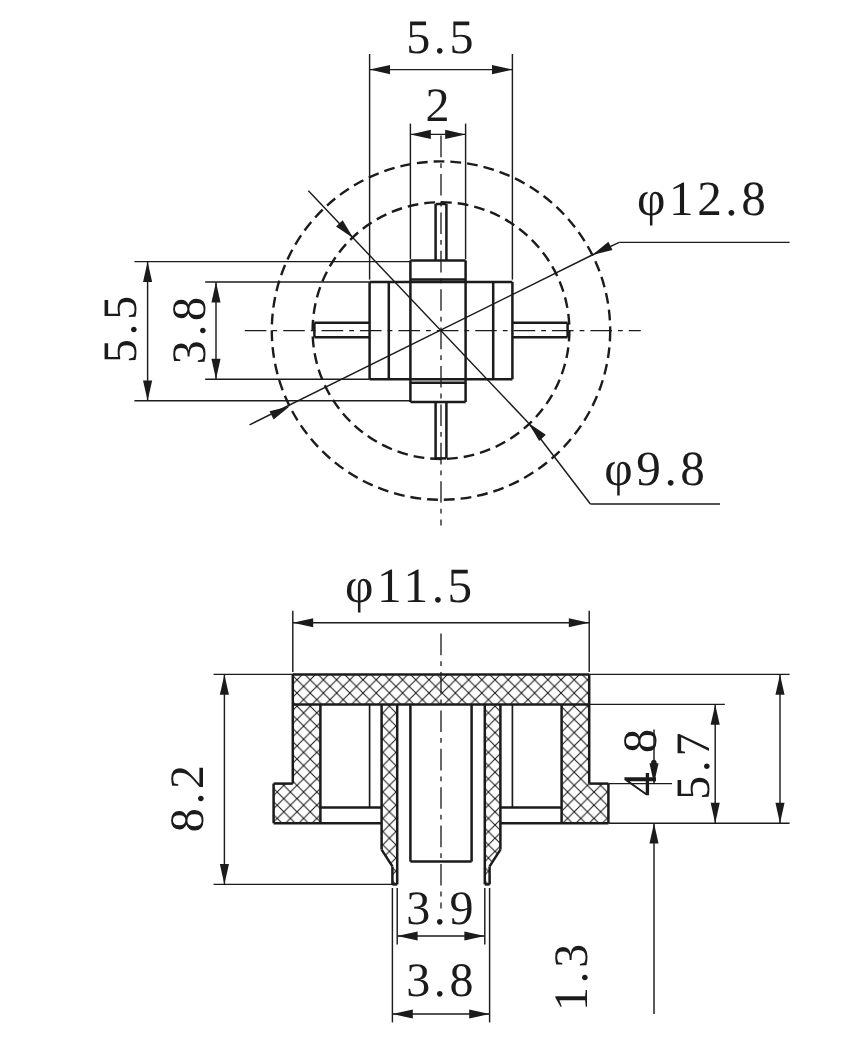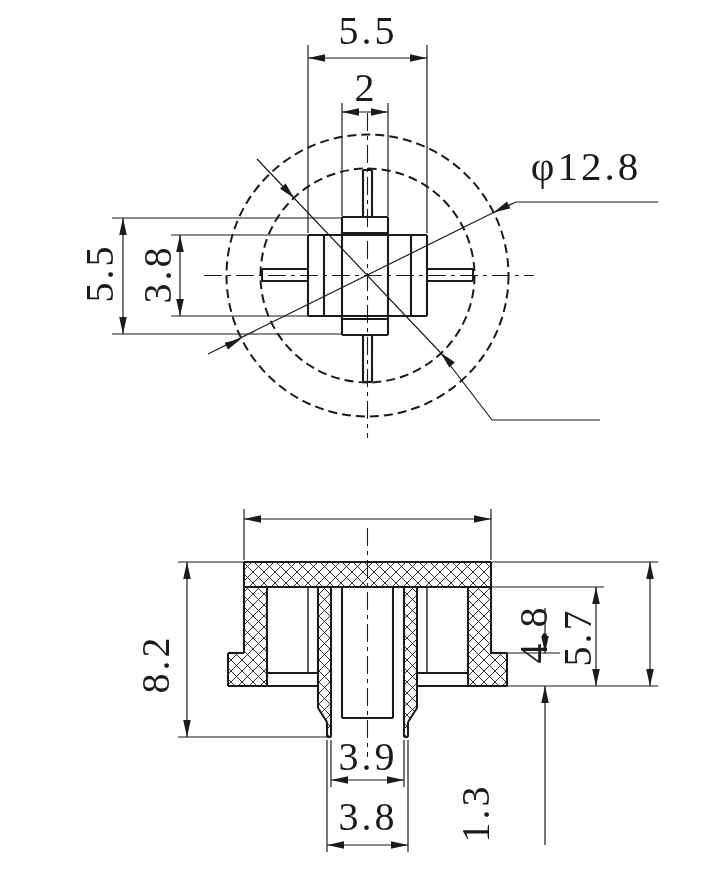--- a/index.html
+++ b/index.html
@@ -161,20 +161,22 @@
       <polygon points="0,0 -17,-3.8 -17,3.8" fill="#1b1b1b" transform="translate(404,780) rotate(0)"></polygon>
       <polygon points="0,0 -17,-3.8 -17,3.8" fill="#1b1b1b" transform="translate(327,845) rotate(180)"></polygon>
       <polygon points="0,0 -17,-3.8 -17,3.8" fill="#1b1b1b" transform="translate(408,845) rotate(0)"></polygon>
     </svg>
 
   <div class="dim-label" style="left:368px;top:31px">5.5</div>
   <div class="dim-label" style="left:366px;top:88px">2</div>
   <div class="dim-label rot" style="left:100px;top:273px">5.5</div>
   <div class="dim-label rot" style="left:158px;top:274px">3.8</div>
   <div class="dim-label dia" style="left:586px;top:166px">φ12.8</div>
+  <div class="dim-label dia" style="left:547px;top:391px">φ9.8</div>
 
+  <div class="dim-label dia" style="left:342px;top:488px">φ11.5</div>
   <div class="dim-label rot" style="left:156px;top:664px">8.2</div>
   <div class="dim-label rot" style="left:534px;top:634px">4.8</div>
   <div class="dim-label rot" style="left:578px;top:637px">5.7</div>
   <div class="dim-label rot" style="left:476px;top:813px">1.3</div>
   <div class="dim-label" style="left:368px;top:757px">3.9</div>
   <div class="dim-label" style="left:368px;top:817px">3.8</div>
 </div>
 
 </body></html>

